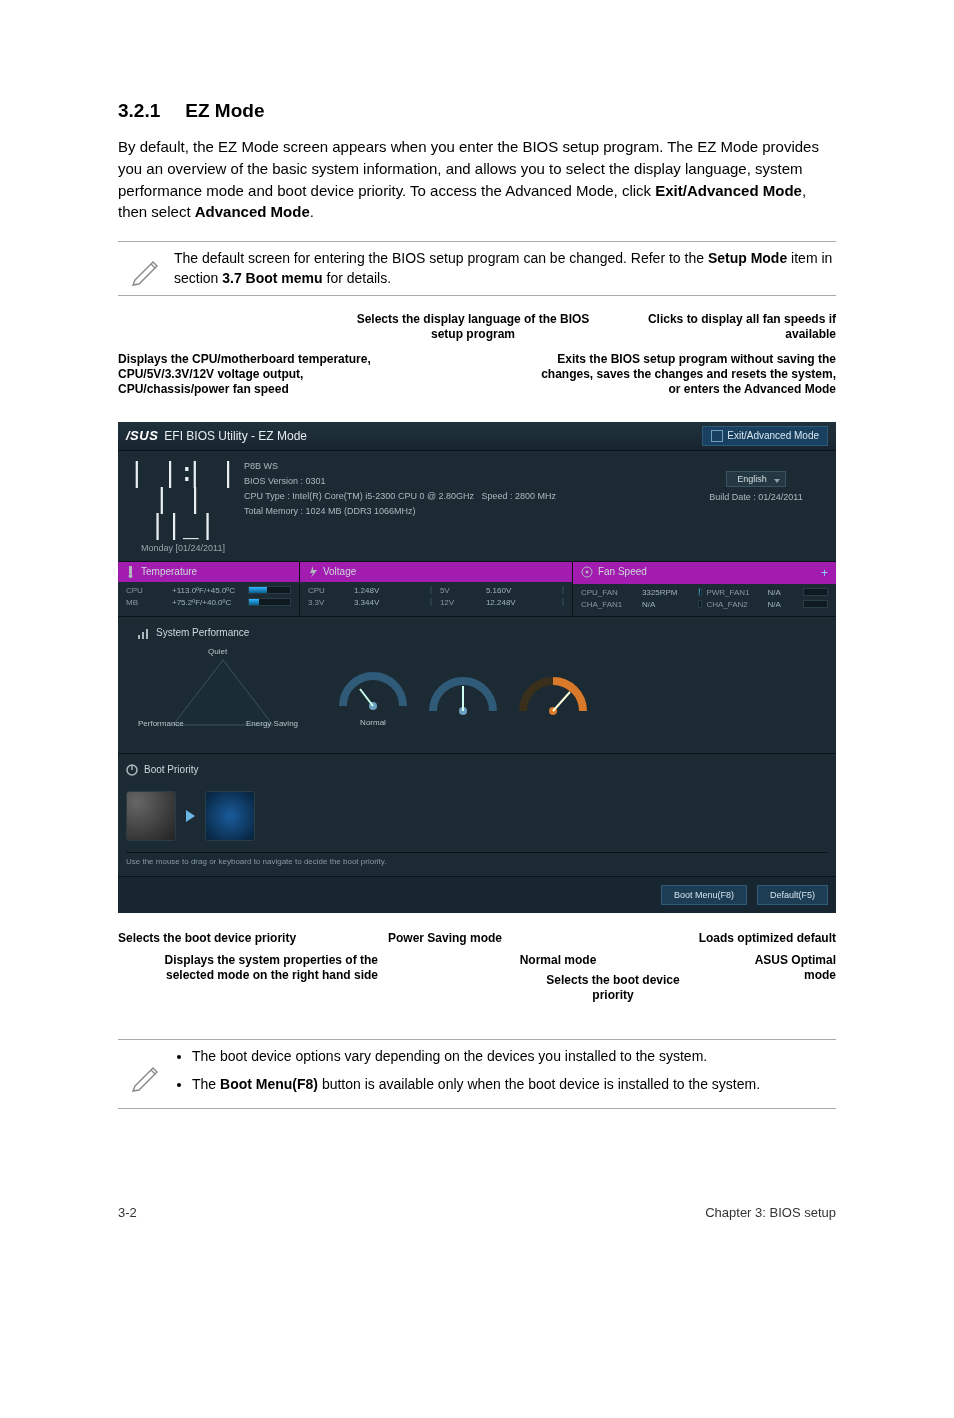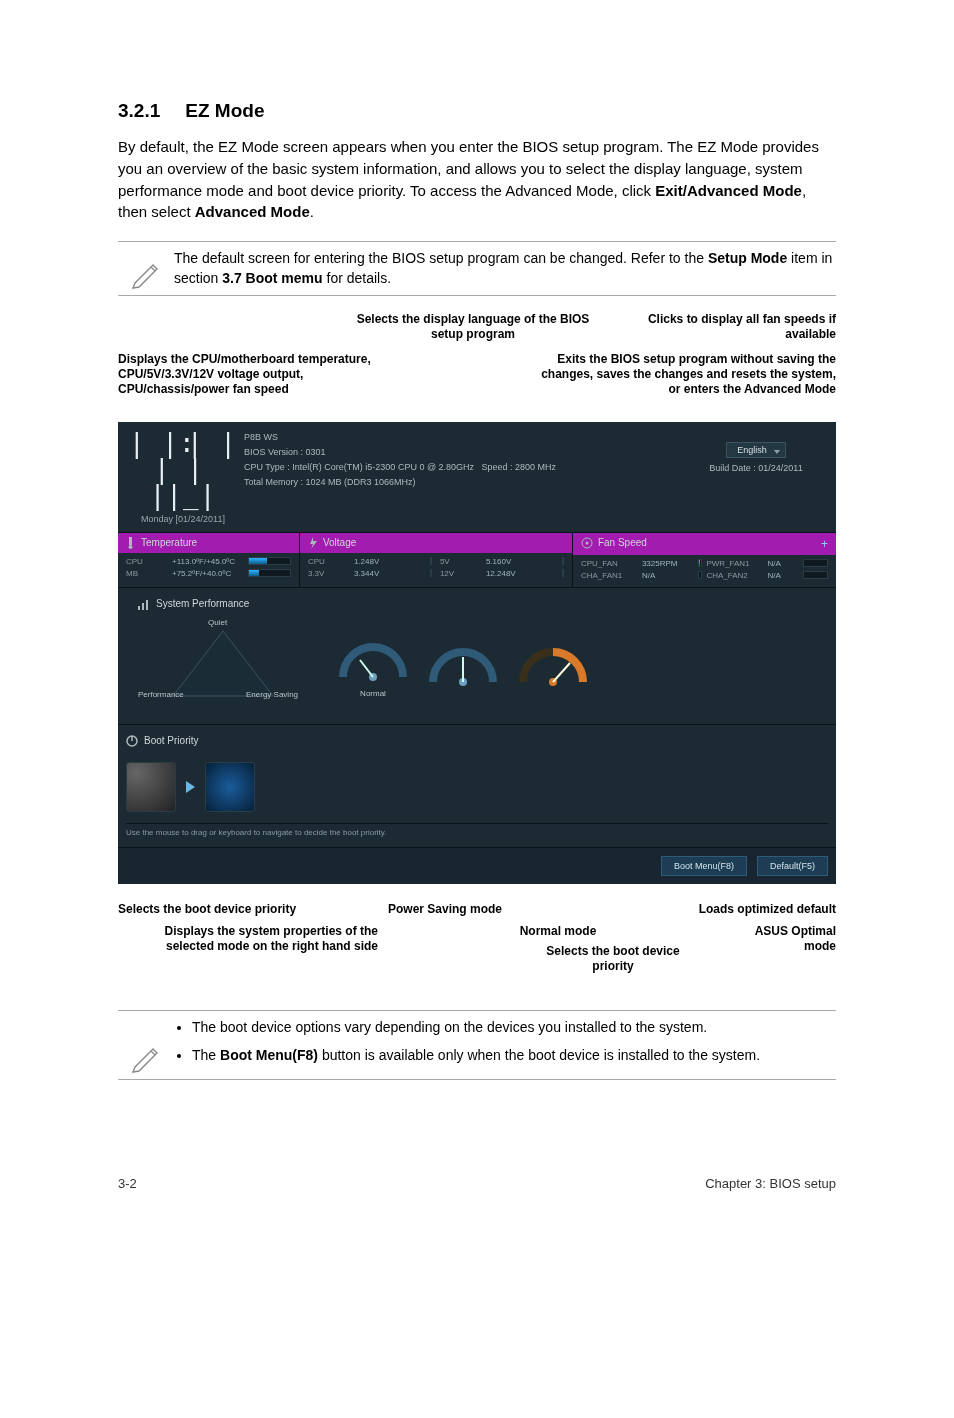--- a/index.html
+++ b/index.html
@@ -1,20 +1,20 @@
 <!DOCTYPE html>
 <html><head>
 <meta charset="utf-8">
 <style>
 body{margin:0;font-family:Arial,Helvetica,sans-serif;background:#fff;color:#000;font-size:14px;width:954px}
 .page{padding:100px 118px 40px 118px}
 h2{font-size:19px;font-weight:bold;margin:0 0 14px 0}
 h2 .num{display:inline-block;width:62px}
 p.intro{font-size:15px;line-height:1.45;margin:0 0 18px 0}
-.note-row{display:flex;align-items:flex-end;border-top:1px solid #aaa;border-bottom:1px solid #aaa;padding:6px 0;margin-bottom:16px}
+.note-row{display:flex;align-items:center;border-top:1px solid #aaa;border-bottom:1px solid #aaa;padding:6px 0;margin-bottom:16px}
 .note-row.last{margin-top:16px}
 .note-icon{flex:0 0 56px;display:flex;justify-content:center;align-items:flex-start;padding-top:2px}
 .note-text{flex:1;font-size:14px;line-height:1.45}
 .note-text ul{margin:0;padding-left:18px}
 .note-text li{margin-bottom:8px}
 .pencil svg{display:block}
 .callouts-top{position:relative;font-size:12px;font-weight:bold;height:110px}
 .co{position:absolute;line-height:1.25}
 .co1{left:0;top:40px;width:280px}
 .co2{left:230px;top:0;width:250px;text-align:center}
@@ -97,20 +97,28 @@
   </div>
 
   <div class="callouts-top">
     <div class="co co1">Displays the CPU/motherboard temperature, CPU/5V/3.3V/12V voltage output, CPU/chassis/power fan speed</div>
     <div class="co co2">Selects the display language of the BIOS setup program</div>
     <div class="co co3">Clicks to display all fan speeds if available</div>
     <div class="co co4">Exits the BIOS setup program without saving the changes, saves the changes and resets the system, or enters the Advanced Mode</div>
   </div>
 
   <div class="bios-shell">
+    <div class="bios-header">
+      <span class="bios-logo">/SUS</span>
+      <span class="bios-title">EFI BIOS Utility - EZ Mode</span>
+      <div class="exit-adv">
+        <span class="ico"></span>
+        <span>Exit/Advanced Mode</span>
+      </div>
+    </div>
 
     <div class="bios-top">
       <div class="clock-box">
         <div class="clock">
           <span>|&nbsp;|</span><span class="dots">:</span><span>|&nbsp;|</span><br>
           <span>|&nbsp;|</span><span class="dots">&nbsp;</span><span>||_|</span>
         </div>
         <div class="daytxt">Monday [01/24/2011]</div>
       </div>
       <div class="info-col">

